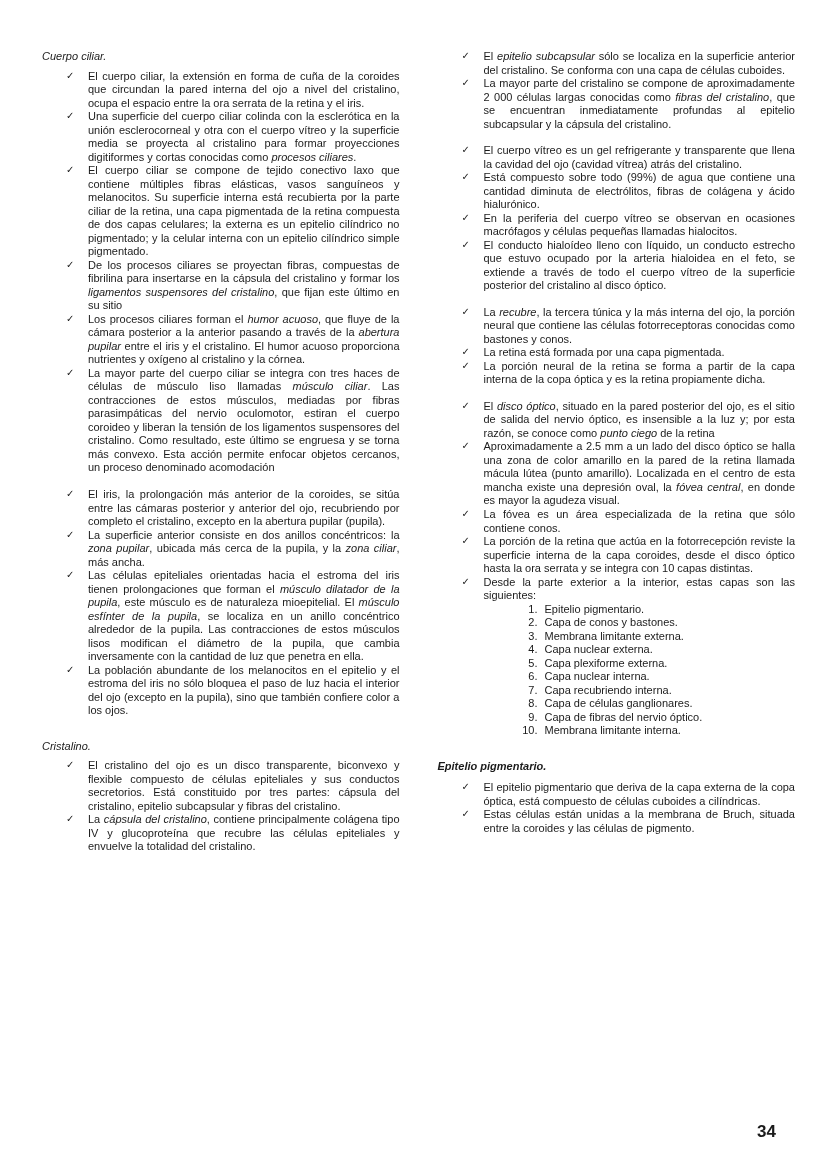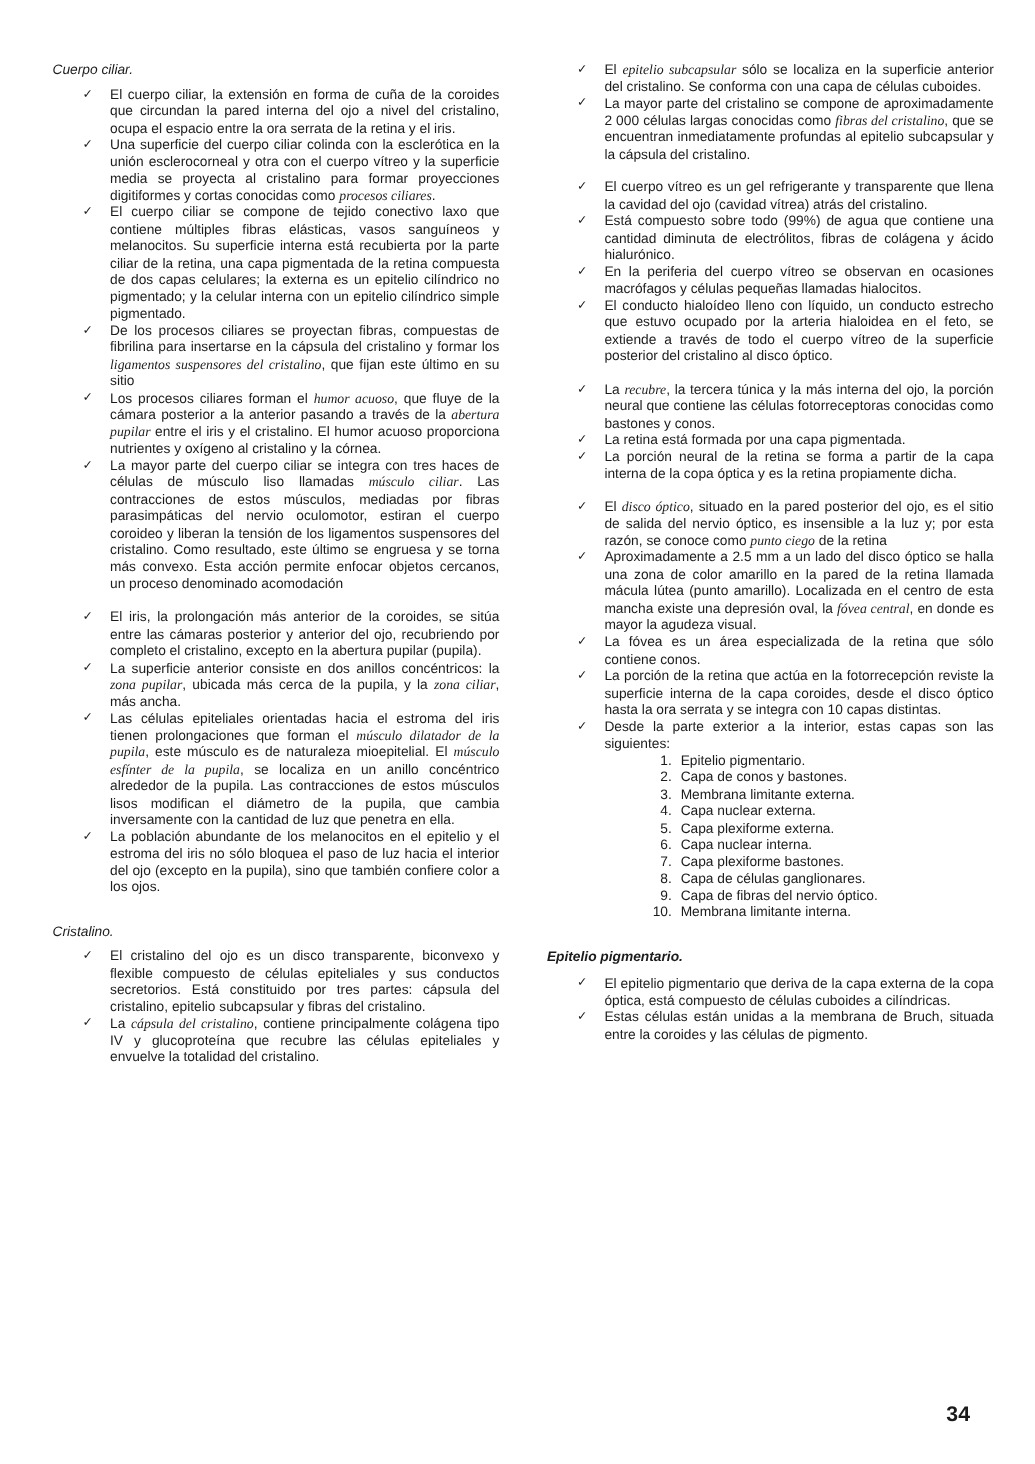--- a/index.html
+++ b/index.html
@@ -26,21 +26,21 @@
   .heading.italic { font-style: italic; }
   .heading.bold-italic { font-weight: 700; font-style: italic; margin-bottom: 8px; }
   .heading.bold-caps { font-weight: 700; font-size: 13.5px; letter-spacing: 0.2px; margin: 20px 0 15px 0; }
   .check-list { list-style: none; margin: 0; padding: 0; }
   .check-list + .check-list { margin-top: 13px; }
   .check-list li { position: relative; padding-left: 46px; }
   .check-list .check { position: absolute; left: 24px; top: 0; font-size: 10px; }
   .num-list { margin: 0; padding: 0 0 0 57px; text-align: left; }
   .num-list li { padding-left: 4px; }
   .page-number { position: absolute; right: 52px; bottom: 28px; font-weight: 700; font-size: 17px; }
-  em { font-style: italic; font-family: Liberation Serif, serif; }
+  em { font-style: italic; }
 </style>
 </head>
 <body>
 
 <div class="page">
   <div class="column">
       <div class="heading italic">Cuerpo ciliar.</div>
       <ul class="check-list">
         <li><span class="check">✓</span><span>El cuerpo ciliar, la extensión en forma de cuña de la coroides que circundan la pared interna del ojo a nivel del cristalino, ocupa el espacio entre la ora serrata de la retina y el iris.</span></li>
         <li><span class="check">✓</span><span>Una superficie del cuerpo ciliar colinda con la esclerótica en la unión esclerocorneal y otra con el cuerpo vítreo y la superficie media se proyecta al cristalino para formar proyecciones digitiformes y cortas conocidas como <em>procesos ciliares</em>.</span></li>
@@ -82,21 +82,21 @@
         <li><span class="check">✓</span><span>Aproximadamente a 2.5 mm a un lado del disco óptico se halla una zona de color amarillo en la pared de la retina llamada mácula lútea (punto amarillo). Localizada en el centro de esta mancha existe una depresión oval, la <em>fóvea central</em>, en donde es mayor la agudeza visual.</span></li>
         <li><span class="check">✓</span><span>La fóvea es un área especializada de la retina que sólo contiene conos.</span></li>
         <li><span class="check">✓</span><span>La porción de la retina que actúa en la fotorrecepción reviste la superficie interna de la capa coroides, desde el disco óptico hasta la ora serrata y se integra con 10 capas distintas.</span></li>
         <li><span class="check">✓</span><span>Desde la parte exterior a la interior, estas capas son las siguientes:</span><ol class="num-list">
             <li>Epitelio pigmentario.</li>
             <li>Capa de conos y bastones.</li>
             <li>Membrana limitante externa.</li>
             <li>Capa nuclear externa.</li>
             <li>Capa plexiforme externa.</li>
             <li>Capa nuclear interna.</li>
-            <li>Capa plexiforme bastones.</li>
+            <li>Capa recubriendo interna.</li>
             <li>Capa de células ganglionares.</li>
             <li>Capa de fibras del nervio óptico.</li>
             <li>Membrana limitante interna.</li>
           </ol></li>
       </ul>
       <div class="heading bold-italic">Epitelio pigmentario.</div>
       <ul class="check-list">
         <li><span class="check">✓</span><span>El epitelio pigmentario que deriva de la capa externa de la copa óptica, está compuesto de células cuboides a cilíndricas.</span></li>
         <li><span class="check">✓</span><span>Estas células están unidas a la membrana de Bruch, situada entre la coroides y las células de pigmento.</span></li>
       </ul>

